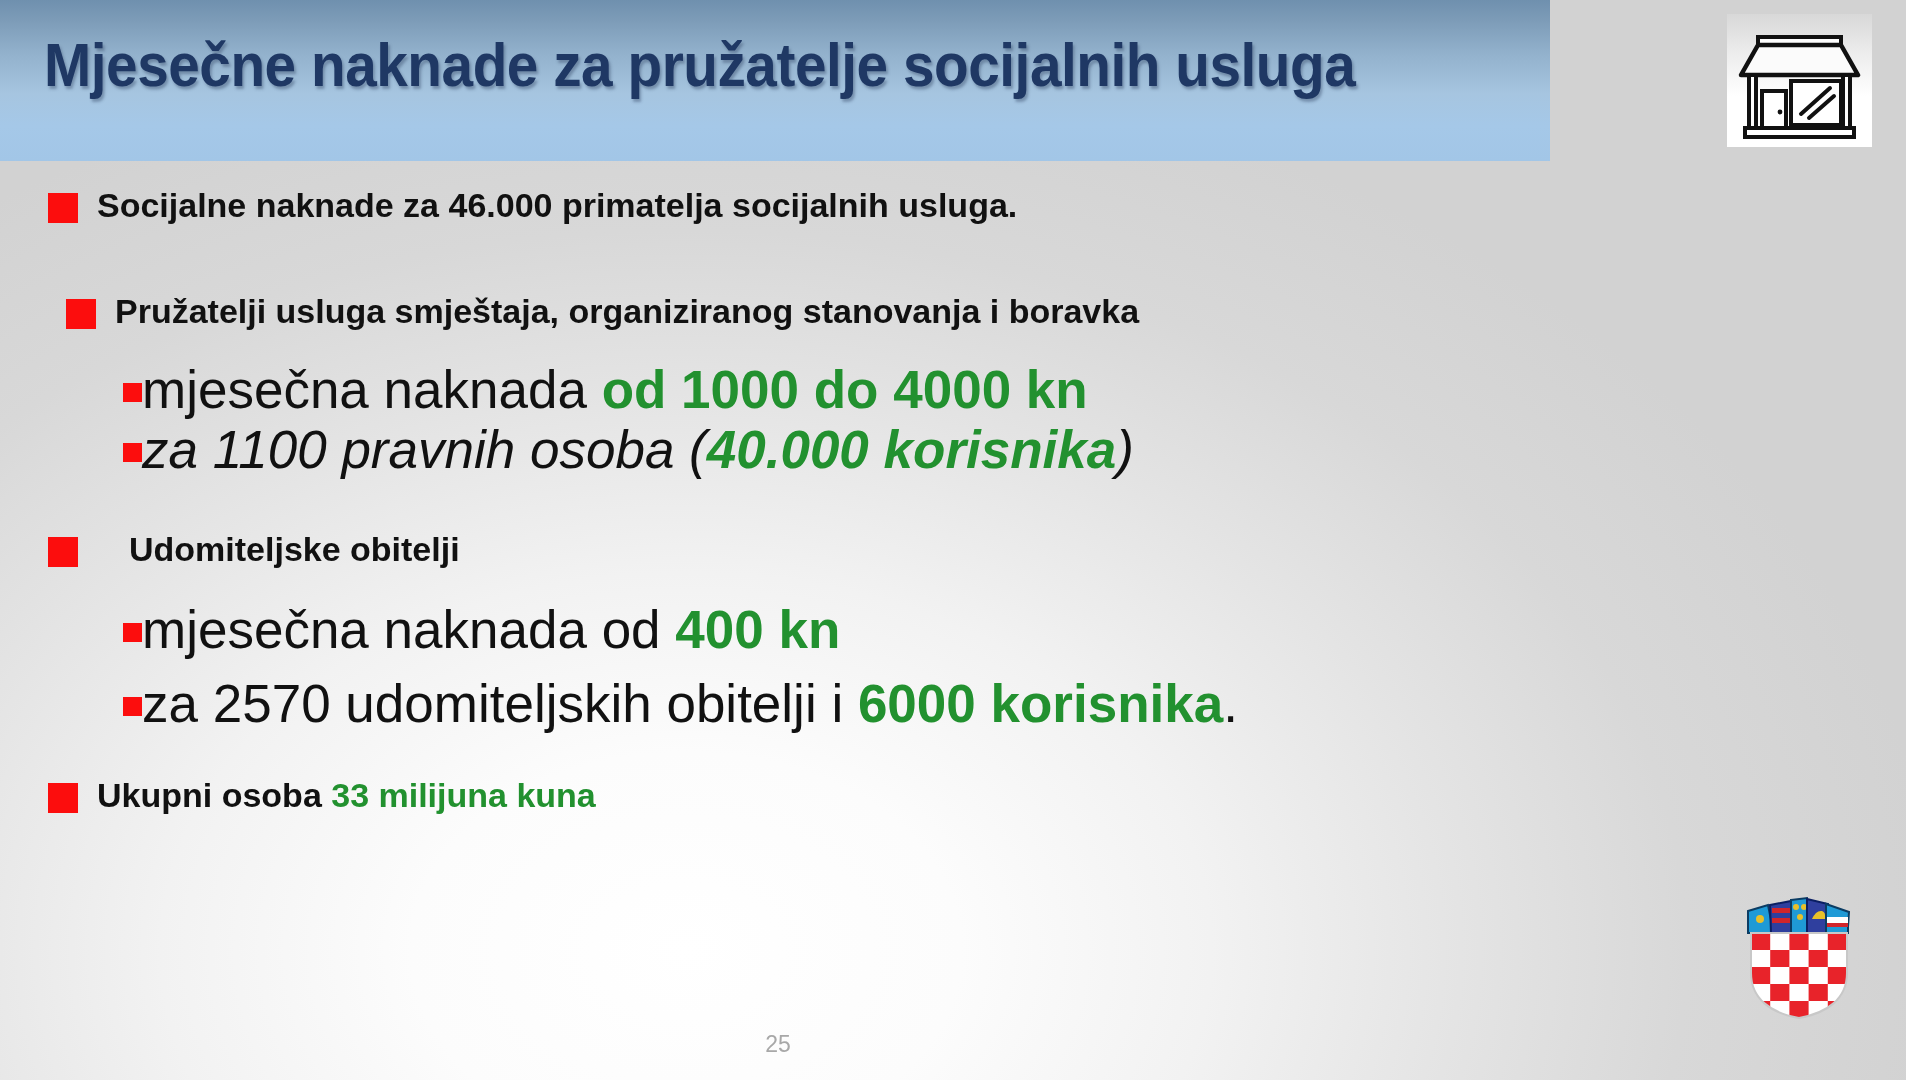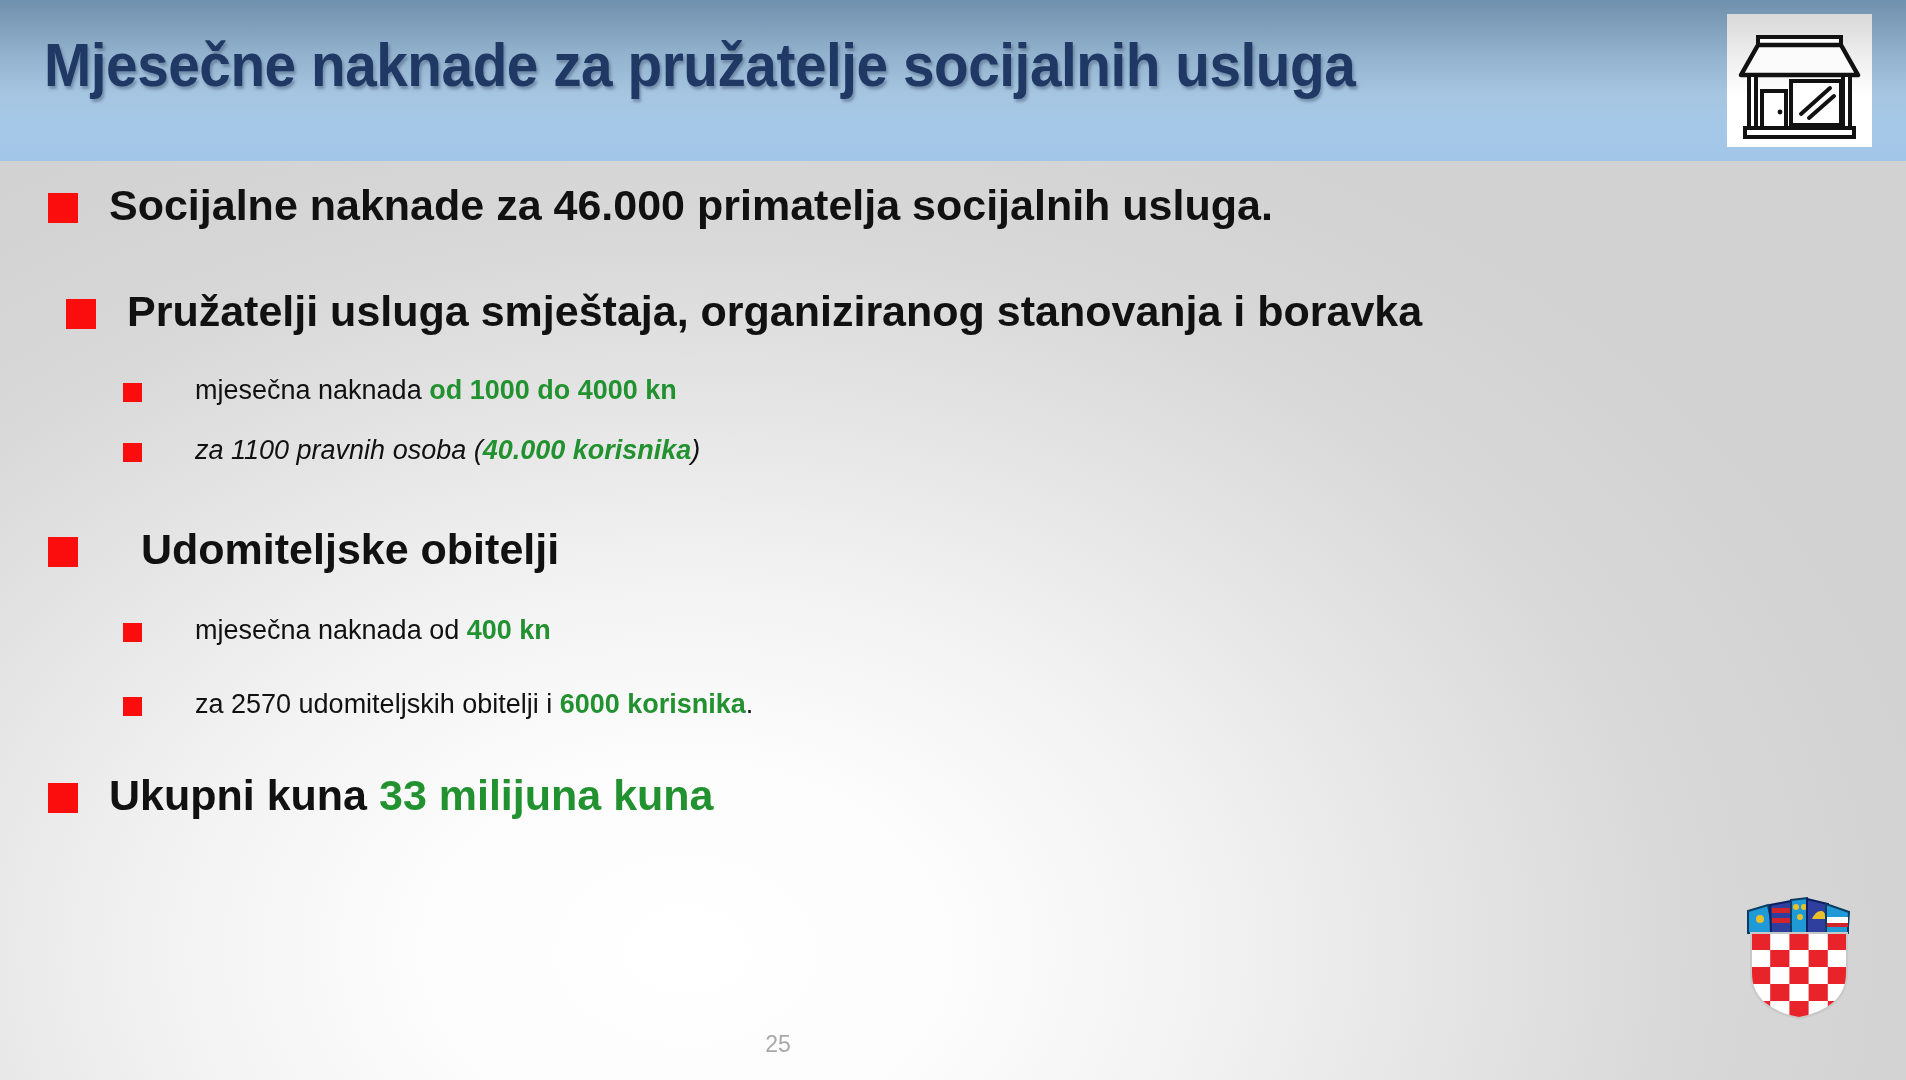--- a/index.html
+++ b/index.html
@@ -34,21 +34,21 @@
         #f2f2f2 42%,
         #e4e4e4 62%,
         #d8d8d8 80%,
         #d2d2d2 100%);
   }
 
   
   .header {
     position: absolute;
     left: 0; top: 0;
-    width: 1906px;
+    width: 1550px;
     height: 161px;
     background: linear-gradient(180deg,
         #6f90ae 0%,
         #7d9cb8 13%,
         #93b2cd 34%,
         #a6c5e0 58%,
         #a5c8e8 78%,
         #a2c6e7 100%);
   }
   .header-title {
@@ -94,44 +94,43 @@
     align-items: flex-start;
   }
   .l1 .marker {
     width: 30px;
     height: 30px;
     background: #fc0d0d;
     margin-top: 18px;
     flex: 0 0 auto;
   }
   .l1 .txt {
-    margin-left: 31px;
-    font-size: 43px;
+    margin-left: 19px;
+    font-size: 34px;
     line-height: 60px;
     font-weight: bold;
     color: #111111;
     white-space: nowrap;
   }
 
   .l2 {
     position: absolute;
     left: 123px;
     display: flex;
     align-items: flex-start;
   }
   .l2 .marker {
     width: 19px;
     height: 19px;
     background: #fc0d0d;
     margin-top: 22px;
     flex: 0 0 auto;
   }
   .l2 .txt {
-    margin-left: 53px;
-    font-size: 27px;
+    font-size: 53px;
     line-height: 58px;
     font-weight: normal;
     color: #111111;
     white-space: nowrap;
   }
 
   .hl {
     color: #22912f;
     font-weight: bold;
   }
@@ -225,21 +224,21 @@
       <span class="txt"><span>mjesečna naknada od </span><span class="hl">400 kn</span></span>
     </div>
 
     <div class="l2" style="top:514px;">
       <span class="marker"></span>
       <span class="txt"><span>za 2570 udomiteljskih obitelji i </span><span class="hl">6000 korisnika</span><span>.</span></span>
     </div>
 
     <div class="l1" style="top:604px;">
       <span class="marker"></span>
-      <span class="txt"><span>Ukupni kuna </span><span class="hl">33 milijuna kuna</span></span>
+      <span class="txt"><span>Ukupni osoba </span><span class="hl">33 milijuna kuna</span></span>
     </div>
 
   </div>
 
   <div class="coa">
     <svg width="116" height="127" viewBox="0 0 116 127" xmlns="http://www.w3.org/2000/svg">
       <defs>
         <clipPath id="shieldClip">
           <path d="M10 40 L106 40 L106 80 C106 106 86 120 58 125 C30 120 10 106 10 80 Z"></path>
         </clipPath>

